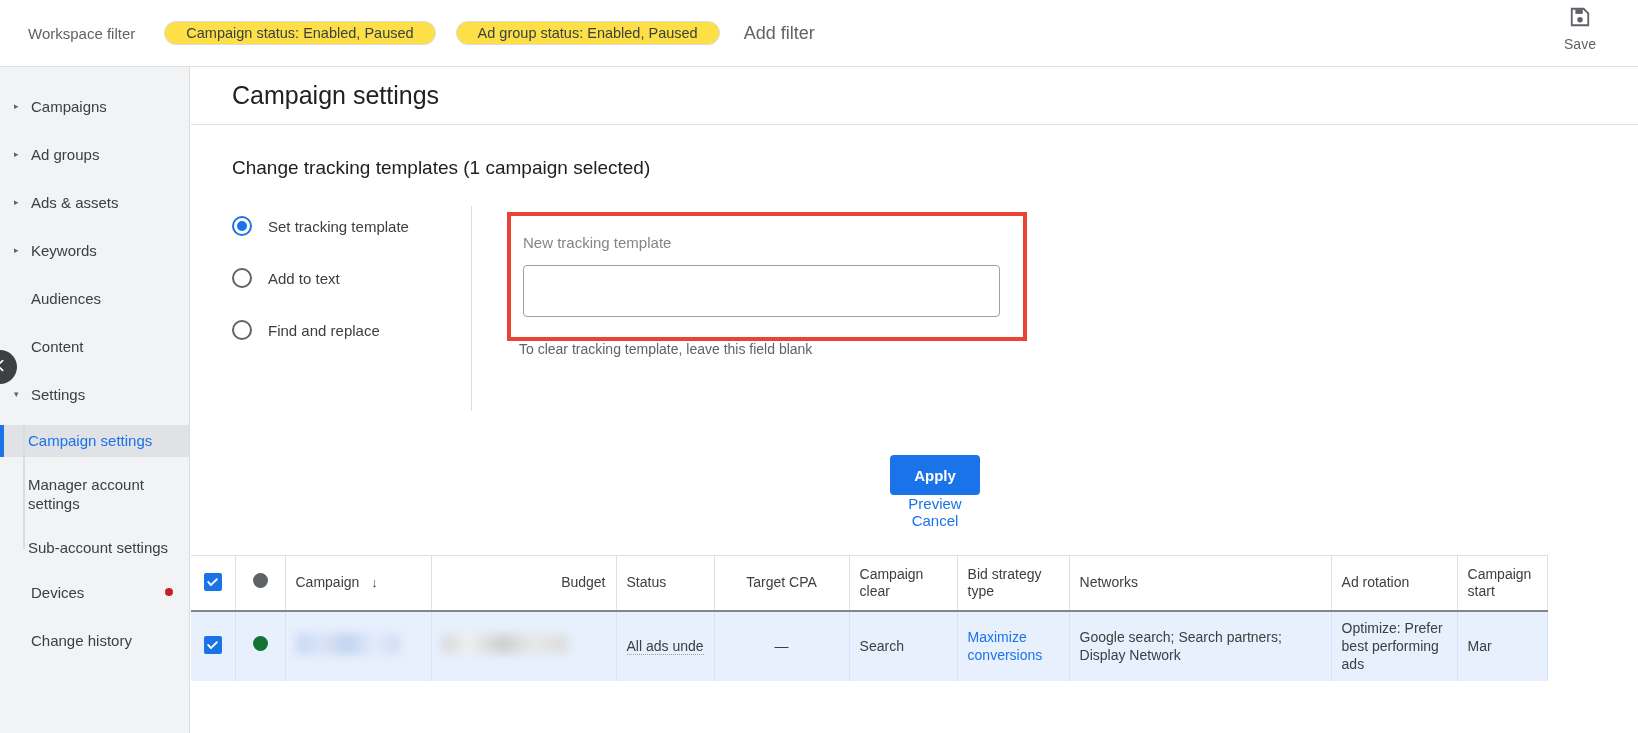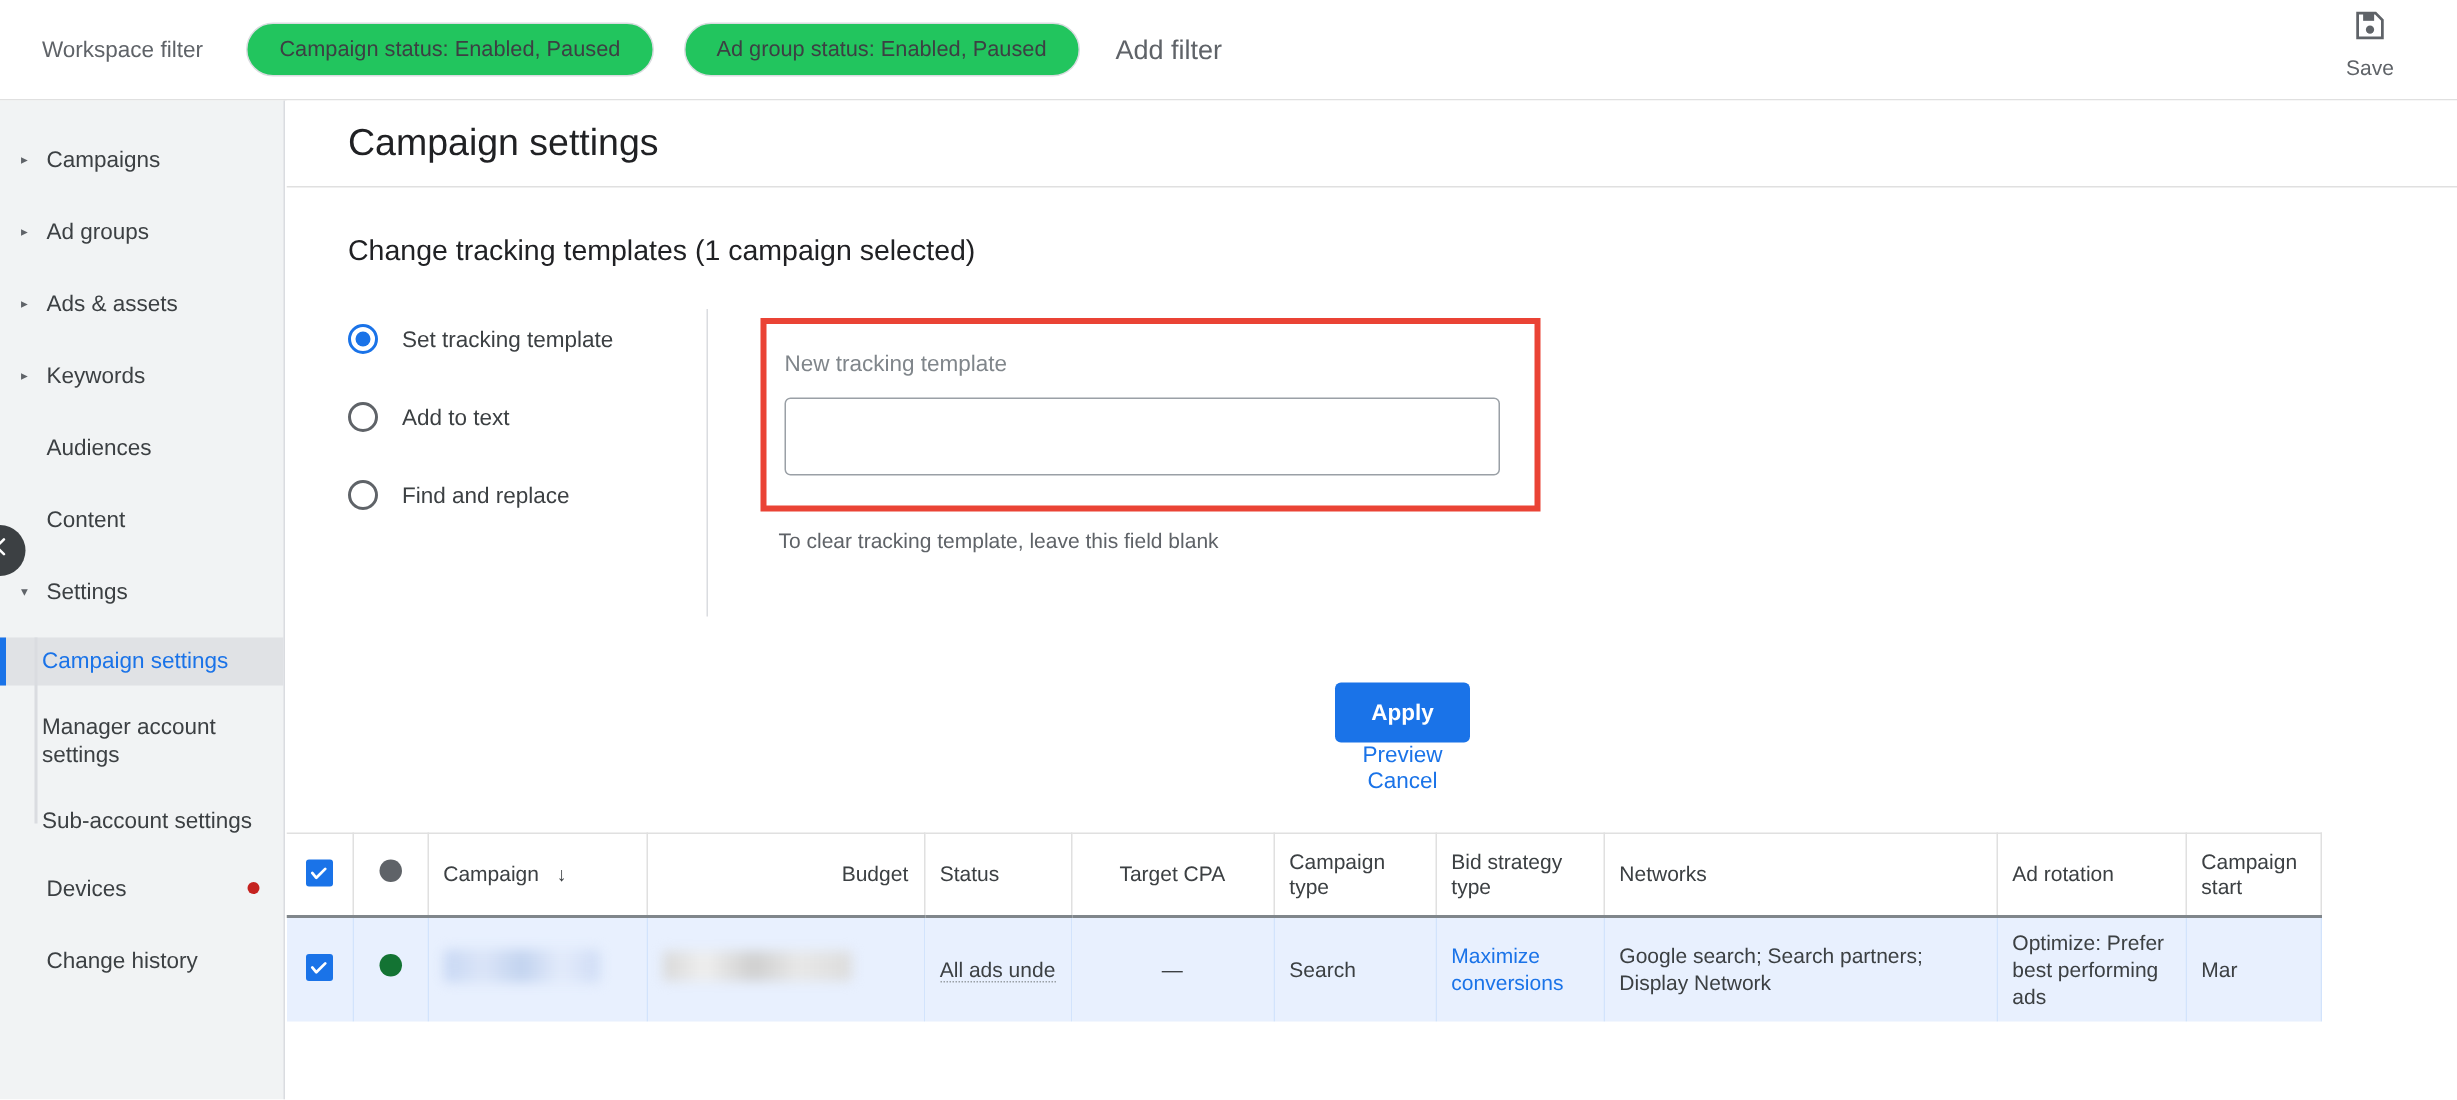--- a/index.html
+++ b/index.html
@@ -21,24 +21,24 @@
     display: flex; align-items: center;
   }
   .ws-label {
     margin-left: 28px;
     font-size: 15px; color: #5f6368;
     white-space: nowrap;
     text-align: center;
   }
   .chips { display: flex; align-items: center; margin-left: 29px; gap: 20px; }
   .chip {
-    height: 36px; border: 1px solid #dadce0; border-radius: 18px;
+    height: 24px; border: 1px solid #dadce0; border-radius: 18px;
     display: flex; align-items: center; padding: 0 21px;
     font-size: 14.5px; color: #3c4043; white-space: nowrap;
-    background: #22c55e; cursor: pointer;
+    background: #fde047; cursor: pointer;
   }
   .add-filter {
     font-size: 18px; color: #5f6368; cursor: pointer;
     white-space: nowrap; padding: 6px 4px;
   }
   .save-btn {
     position: absolute; right: 26px; top: 6px;
     width: 64px; display: flex; flex-direction: column;
     align-items: center; cursor: pointer; gap: 4px;
   }
@@ -137,21 +137,21 @@
     border: 4px solid #ea4335;
   }
   .field-label { font-size: 15px; color: #80868b; margin-bottom: 14px; }
   .text-input {
     width: 477px; height: 52px;
     border: 1px solid #9aa0a6; border-radius: 4px;
     background: #fff; font-size: 15px; color: #202124;
     padding: 0 12px; font-family: "Liberation Sans", sans-serif;
     outline: none;
   }
-  .hint { font-size: 14px; color: #5f6368; margin-top: 11px; padding-left: 12px; }
+  .hint { font-size: 14px; color: #5f6368; padding-left: 12px; }
 
   .actions {
     display: flex; align-items: center; gap: 0;
     margin-top: 44px; padding-left: 0; flex-direction: column;
   }
   .btn-apply {
     background: #1a73e8; color: #fff; border: none; border-radius: 4px;
     height: 40px; padding: 0 24px; font-size: 15px; font-weight: 600;
     cursor: pointer; font-family: "Liberation Sans", sans-serif;
   }
@@ -361,21 +361,21 @@
             <th class="center">
               <span class="dot-gray"></span>
             </th>
             <th>
               <span>Campaign</span>
               <span class="sort-arrow">↓</span>
             </th>
             <th class="num">Budget</th>
             <th>Status</th>
             <th class="center">Target CPA</th>
-            <th>Campaign type</th>
+            <th>Campaign clear</th>
             <th>Bid strategy type</th>
             <th>Networks</th>
             <th>Ad rotation</th>
             <th>Campaign start</th>
           </tr>
         </thead>
         <tbody>
           <tr>
             <td class="center">
               <span class="cb">

